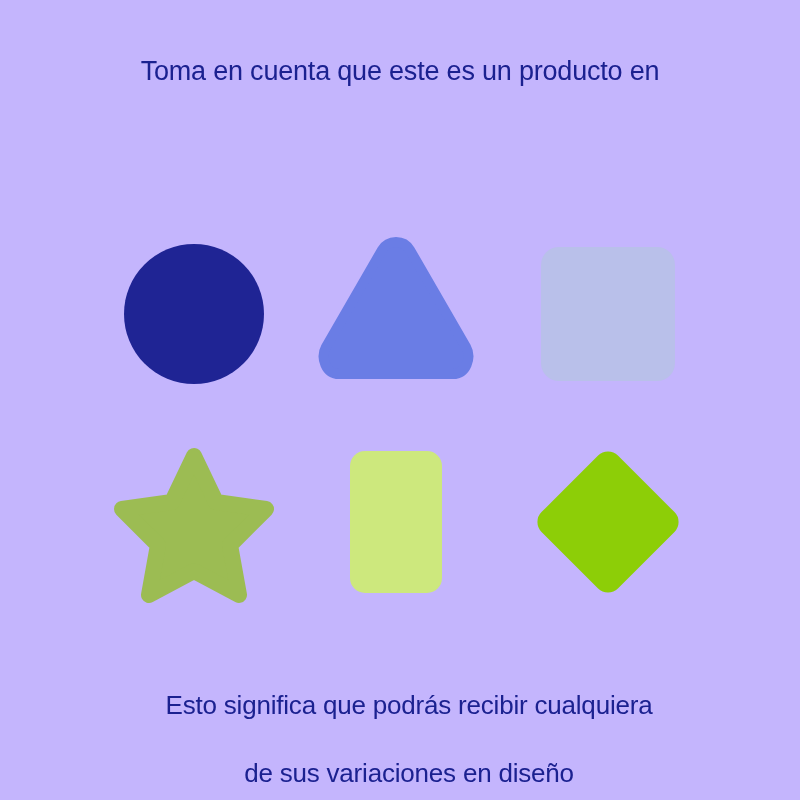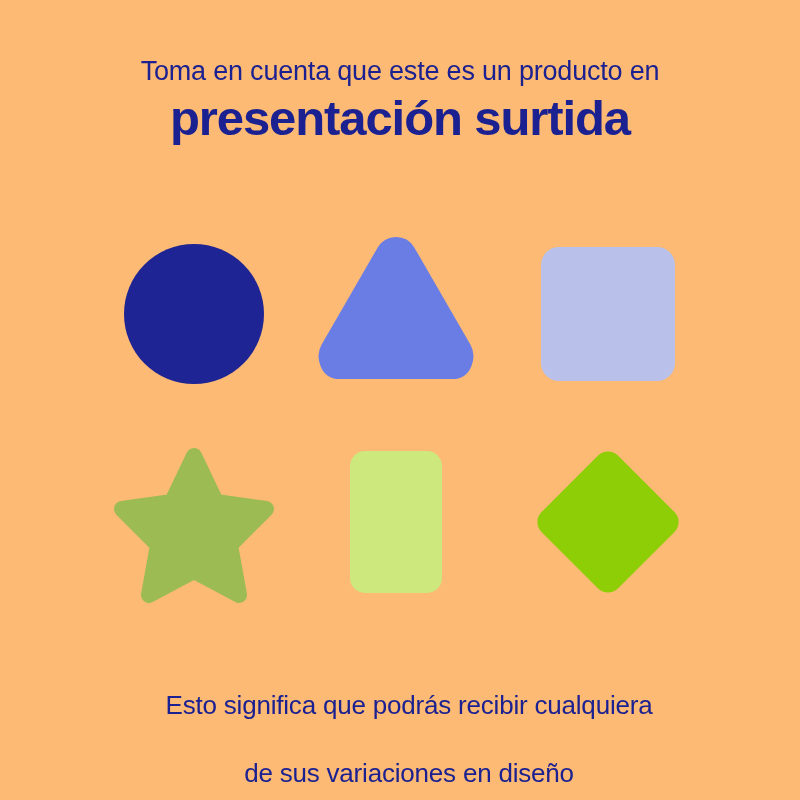--- a/index.html
+++ b/index.html
@@ -87,25 +87,24 @@
     font-size: 26px;
     font-weight: 400;
     letter-spacing: -0.2px;
     line-height: 1.33;
     color: #1b2190;
   }
 </style>
 </head>
 <body style="background: rgb(242, 242, 242);">
 
-<div class="poster" style="background: #fdba74;">
+<div class="poster" style="background: #c4b5fd;">
 
   <div class="headline">
     <span class="headline-line1" style="color: rgb(27, 33, 144);">Toma en cuenta que este es un producto en</span>
-    <span class="headline-line2" style="color: rgb(27, 33, 144);">presentación surtida</span>
   </div>
 
   <div class="shapes-grid">
 
     <div class="shape-cell row1 col1">
       <svg class="shape-svg" width="160" height="160" viewBox="0 0 160 160">
         <circle cx="80" cy="80" r="70" fill="#1f2494"></circle>
       </svg>
     </div>
 

